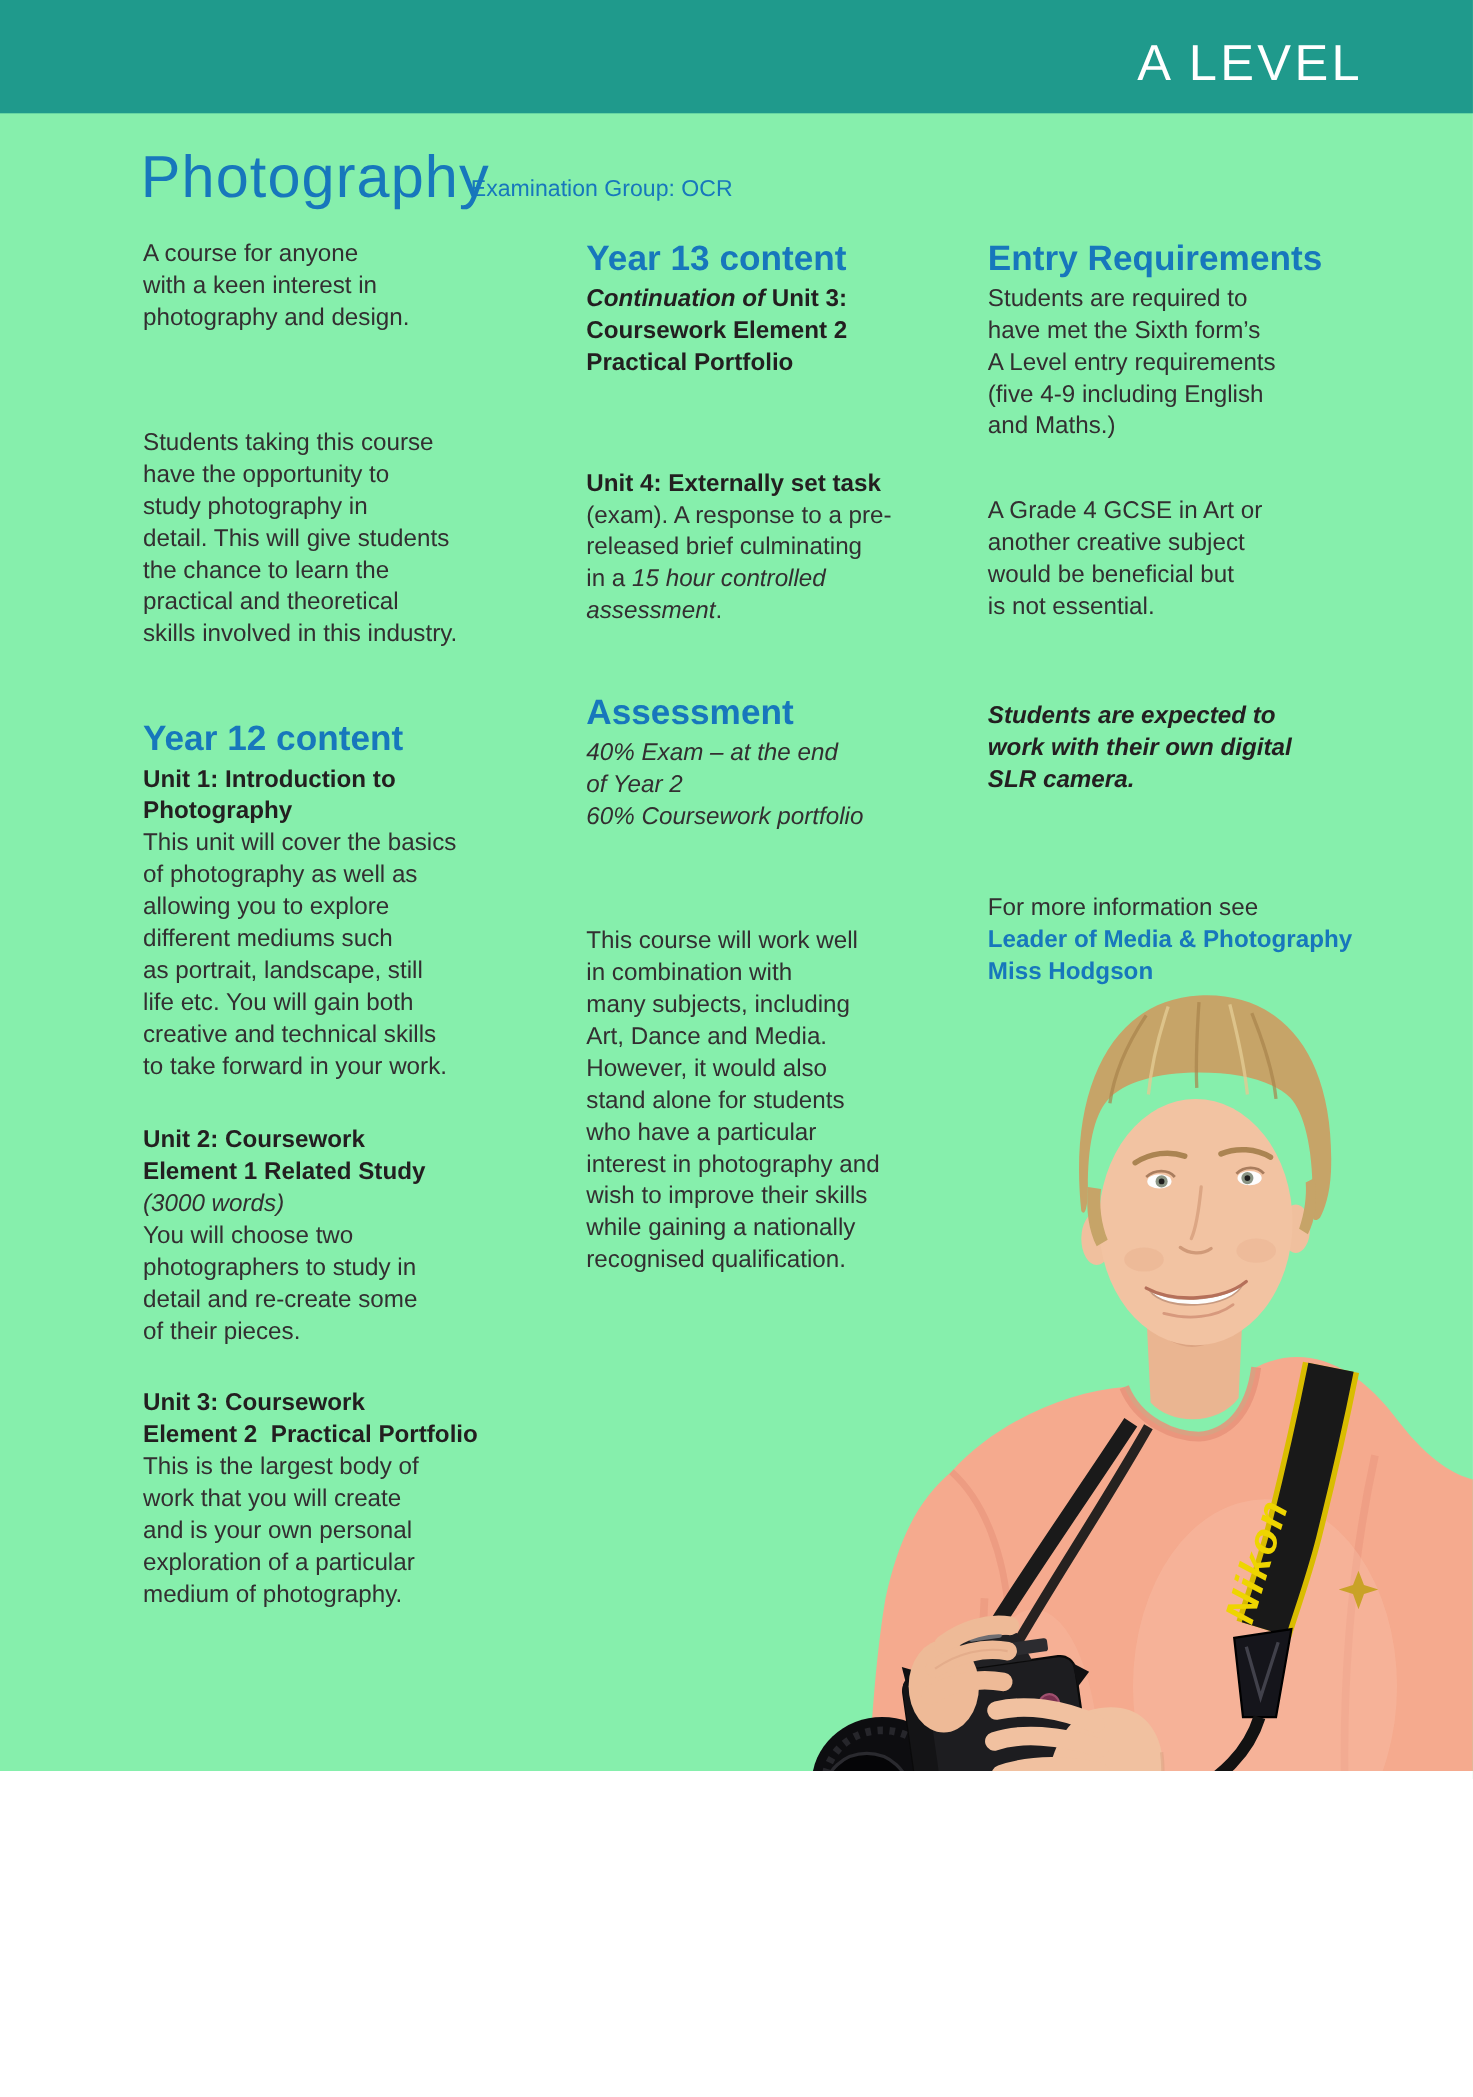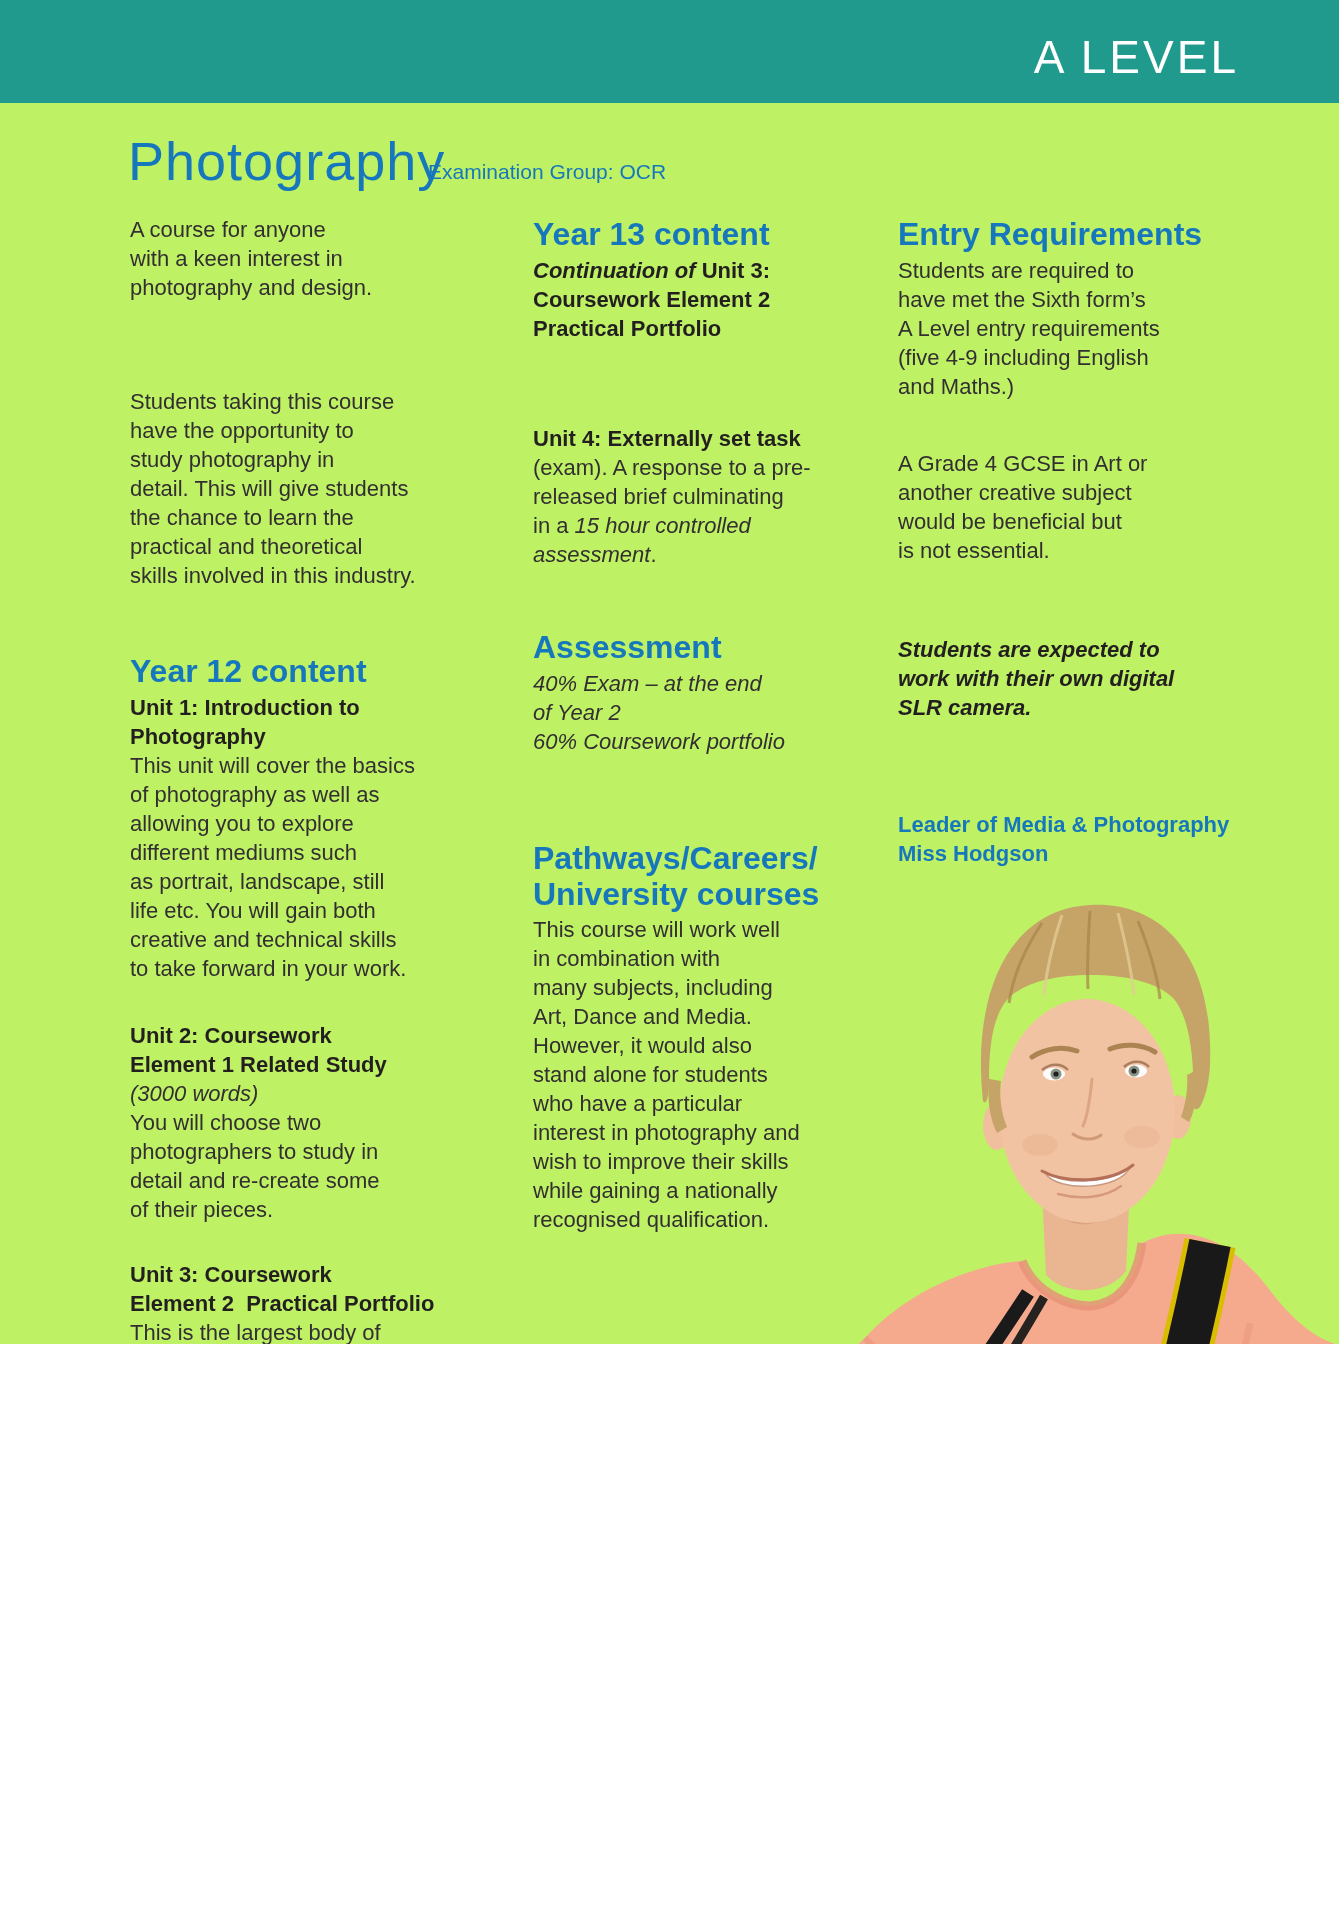--- a/index.html
+++ b/index.html
@@ -1,16 +1,16 @@
 <!DOCTYPE html>
 <html><head>
 <meta charset="utf-8">
 <style>
   html,body{margin:0;padding:0;background:#fff;}
-  .page{position:relative;width:1339px;height:1344px;background:#bef264;overflow:hidden;
+  .page{position:relative;width:1339px;height:1610px;background:#86efac;overflow:hidden;
         font-family:"Liberation Sans",sans-serif;color:#332f31;}
   .banner{position:absolute;left:0;top:0;width:100%;height:103px;background:#1f9a8c;}
   .banner-label{position:absolute;right:100px;top:32px;font-size:46px;line-height:1.1;
                 font-weight:300;color:#ffffff;letter-spacing:3px;}
   .title{position:absolute;left:128px;top:130px;margin:0;font-size:54px;font-weight:300;
          color:#1777bc;letter-spacing:1px;}
   .examgroup{position:absolute;left:428px;top:160px;font-size:21px;font-weight:400;color:#1777bc;}
   .col{position:absolute;top:215px;}
   .col1{left:130px;width:405px;}
   .col2{left:533px;width:365px;}
@@ -102,22 +102,20 @@
     </div>
 
     <div class="blk" style="top:413px">
       <h2 class="h">Assessment</h2>
       <p class="body i">40% Exam – at the end
 of Year 2
 60% Coursework portfolio</p>
     </div>
 
     <div class="blk" style="top:625px">
-      <h2 class="h h2line">Pathways/Careers/
-University courses</h2>
       <p class="body">This course will work well
 in combination with
 many subjects, including
 Art, Dance and Media.
 However, it would also
 stand alone for students
 who have a particular
 interest in photography and
 wish to improve their skills
 while gaining a nationally
@@ -137,20 +135,21 @@
 another creative subject
 would be beneficial but
 is not essential.</p>
     </div>
 
     <p class="body bi blk" style="top:420px">Students are expected to
 work with their own digital
 SLR camera.</p>
 
     <div class="blk" style="top:595px">
+      <p class="body">For more information see</p>
       <p class="body b blue">Leader of Media &amp; Photography</p>
       <p class="body b blue">Miss Hodgson</p>
     </div>
   </section>
 
   <svg class="photo" viewBox="0 0 649 1013" xmlns="http://www.w3.org/2000/svg" aria-hidden="true">
 
     <path d="M175 445 C215 400 280 372 332 368 C345 400 378 413 400 413 C424 411 446 394 452 350 C495 328 542 345 582 400 C610 436 633 448 649 452 L649 1013 L98 1013 C92 856 98 660 115 560 C128 500 148 468 175 445 Z" fill="#f5aa8e"></path>
     <path d="M332 368 C345 400 378 413 400 413 C424 411 446 394 452 350" fill="none" stroke="#e8937a" stroke-width="9" opacity="0.85"></path>
     <path d="M205 560 C197 700 200 860 214 1000" stroke="#e8937a" stroke-width="7" fill="none" opacity="0.55"></path>

